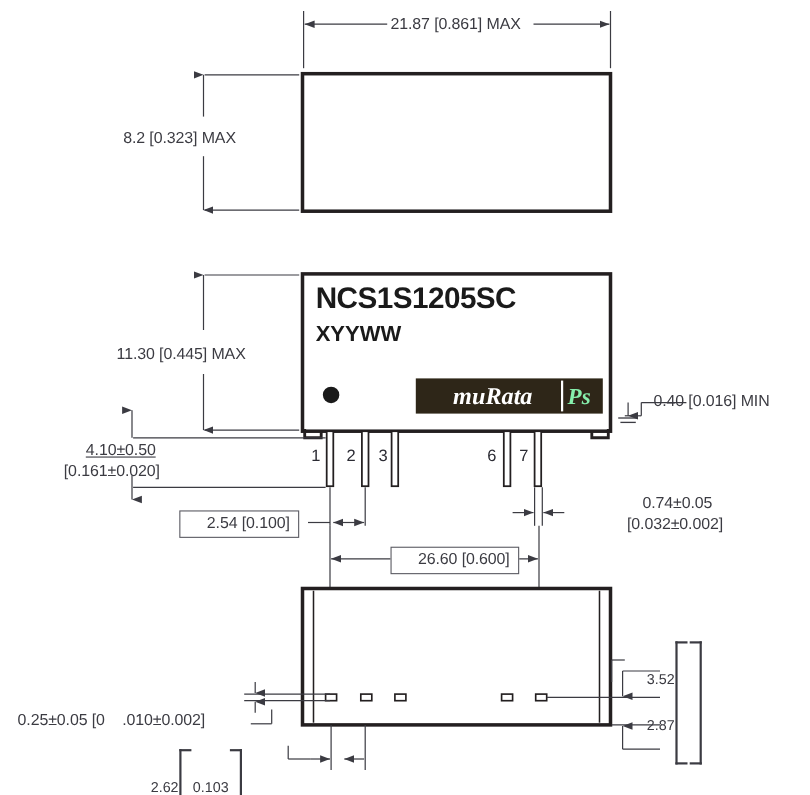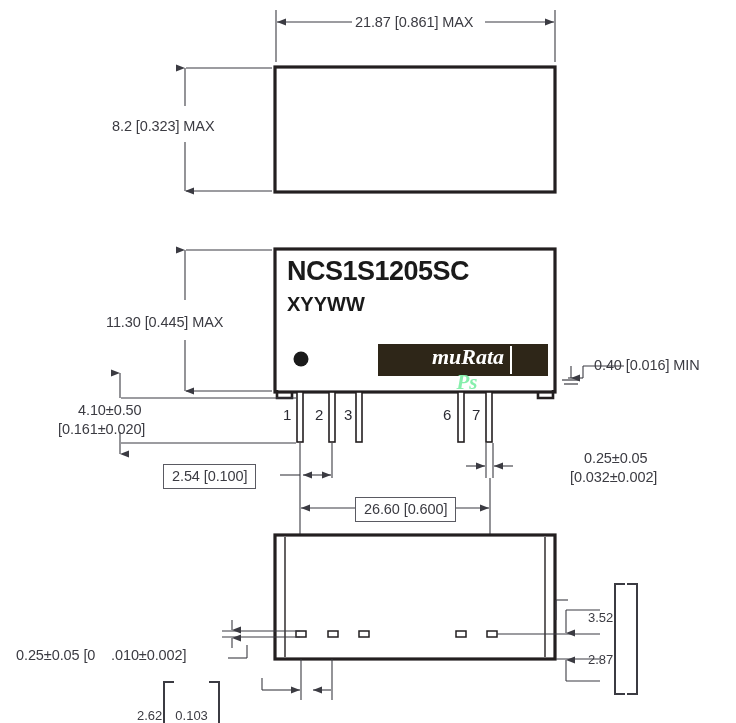--- a/index.html
+++ b/index.html
@@ -27,21 +27,21 @@
     font-family: "Liberation Sans", sans-serif;
     font-size: 14.5px;
     color: #3b3b42;
     white-space: pre;
     letter-spacing: -0.1px;
     text-align: center;
   }
   .dim-text.boxed {
     border: 1px solid #5a5a62;
     background: #ffffff;
-    padding: 3px 8px 4px 8px;
+    padding: 3px 8px 4px 24px;
   }
   .part-label {
     position: absolute;
     font-family: "Liberation Sans", sans-serif;
     font-weight: bold;
     color: #1a1a1a;
     white-space: pre;
   }
   .pin-num {
     position: absolute;
@@ -74,21 +74,20 @@
   }
   .stack .brk.r {
     border: 2px solid #3b3b42;
     border-left: none;
   }
   .logo-box {
     position: absolute;
     background: #2e2618;
     display: flex;
     align-items: center;
-    flex-direction: column;
   }
   .logo-murata {
     font-family: "Liberation Serif", serif;
     font-style: italic;
     font-weight: bold;
     color: #ffffff;
     letter-spacing: 0px;
   }
   .logo-ps {
     font-family: "Liberation Serif", serif;
@@ -238,30 +237,30 @@
     <line x1="313" y1="690" x2="331" y2="690" stroke="#3b3b42" stroke-width="1.1" marker-start="url(#arrowL)"></line>
   </g>
 </svg>
 
 <div class="dim-text" style="left:355px; top:14px;">21.87 [0.861] MAX</div>
 
 <div class="dim-text" style="left:112px; top:118px;">8.2 [0.323] MAX</div>
 
 <div class="dim-text" style="left:106px; top:314px;">11.30 [0.445] MAX</div>
 
-<div class="dim-text" style="left:78px; top:402px;">4.10±0.50</div>
+<div class="dim-text" style="left:78px; top:402px;text-decoration:underline;">4.10±0.50</div>
 <div class="dim-text" style="left:58px; top:421px;">[0.161±0.020]</div>
 
 <div class="dim-text boxed" style="left:163px; top:464px;">2.54 [0.100]</div>
 
 <div class="dim-text boxed" style="left:355px; top:497px;">26.60 [0.600]</div>
 
 <div class="dim-text" style="left:594px; top:357px;">0.40 [0.016] MIN</div>
 
-<div class="dim-text" style="left:584px; top:450px;">0.25±0.05</div>
+<div class="dim-text" style="left:584px; top:450px;">0.74±0.05</div>
 <div class="dim-text" style="left:570px; top:469px;">[0.032±0.002]</div>
 
 <div class="dim-text" style="left:16px; top:647px;">0.25±0.05 [0    .010±0.002]</div>
 
 <div class="stack" style="left:588px; top:583px;">
   <div class="nums">
     <div>3.52</div>
     <div>2.87</div>
   </div>
   <span class="brk l"></span>

